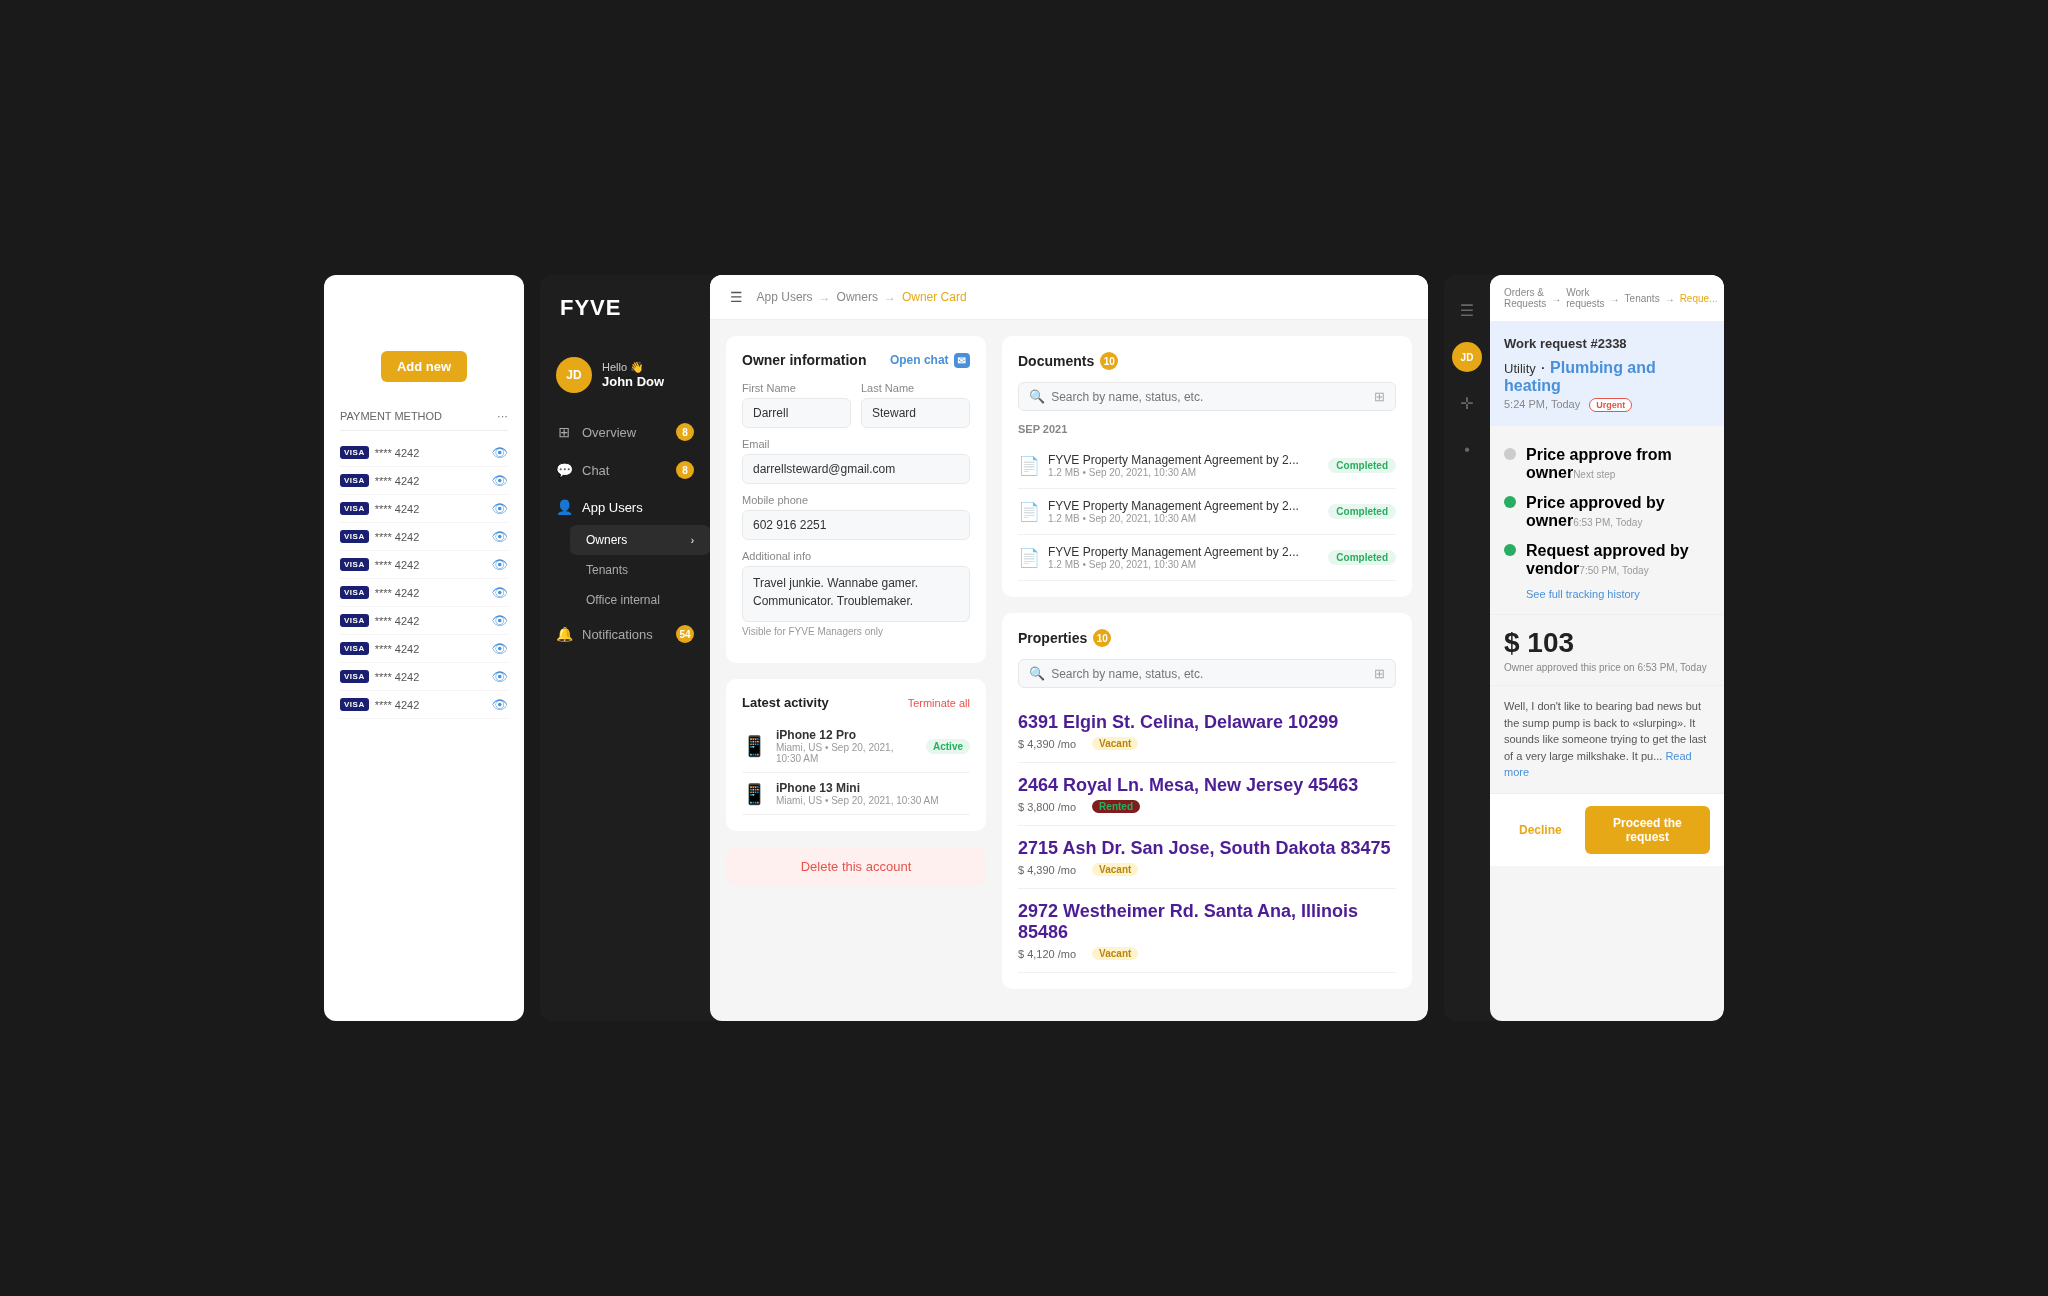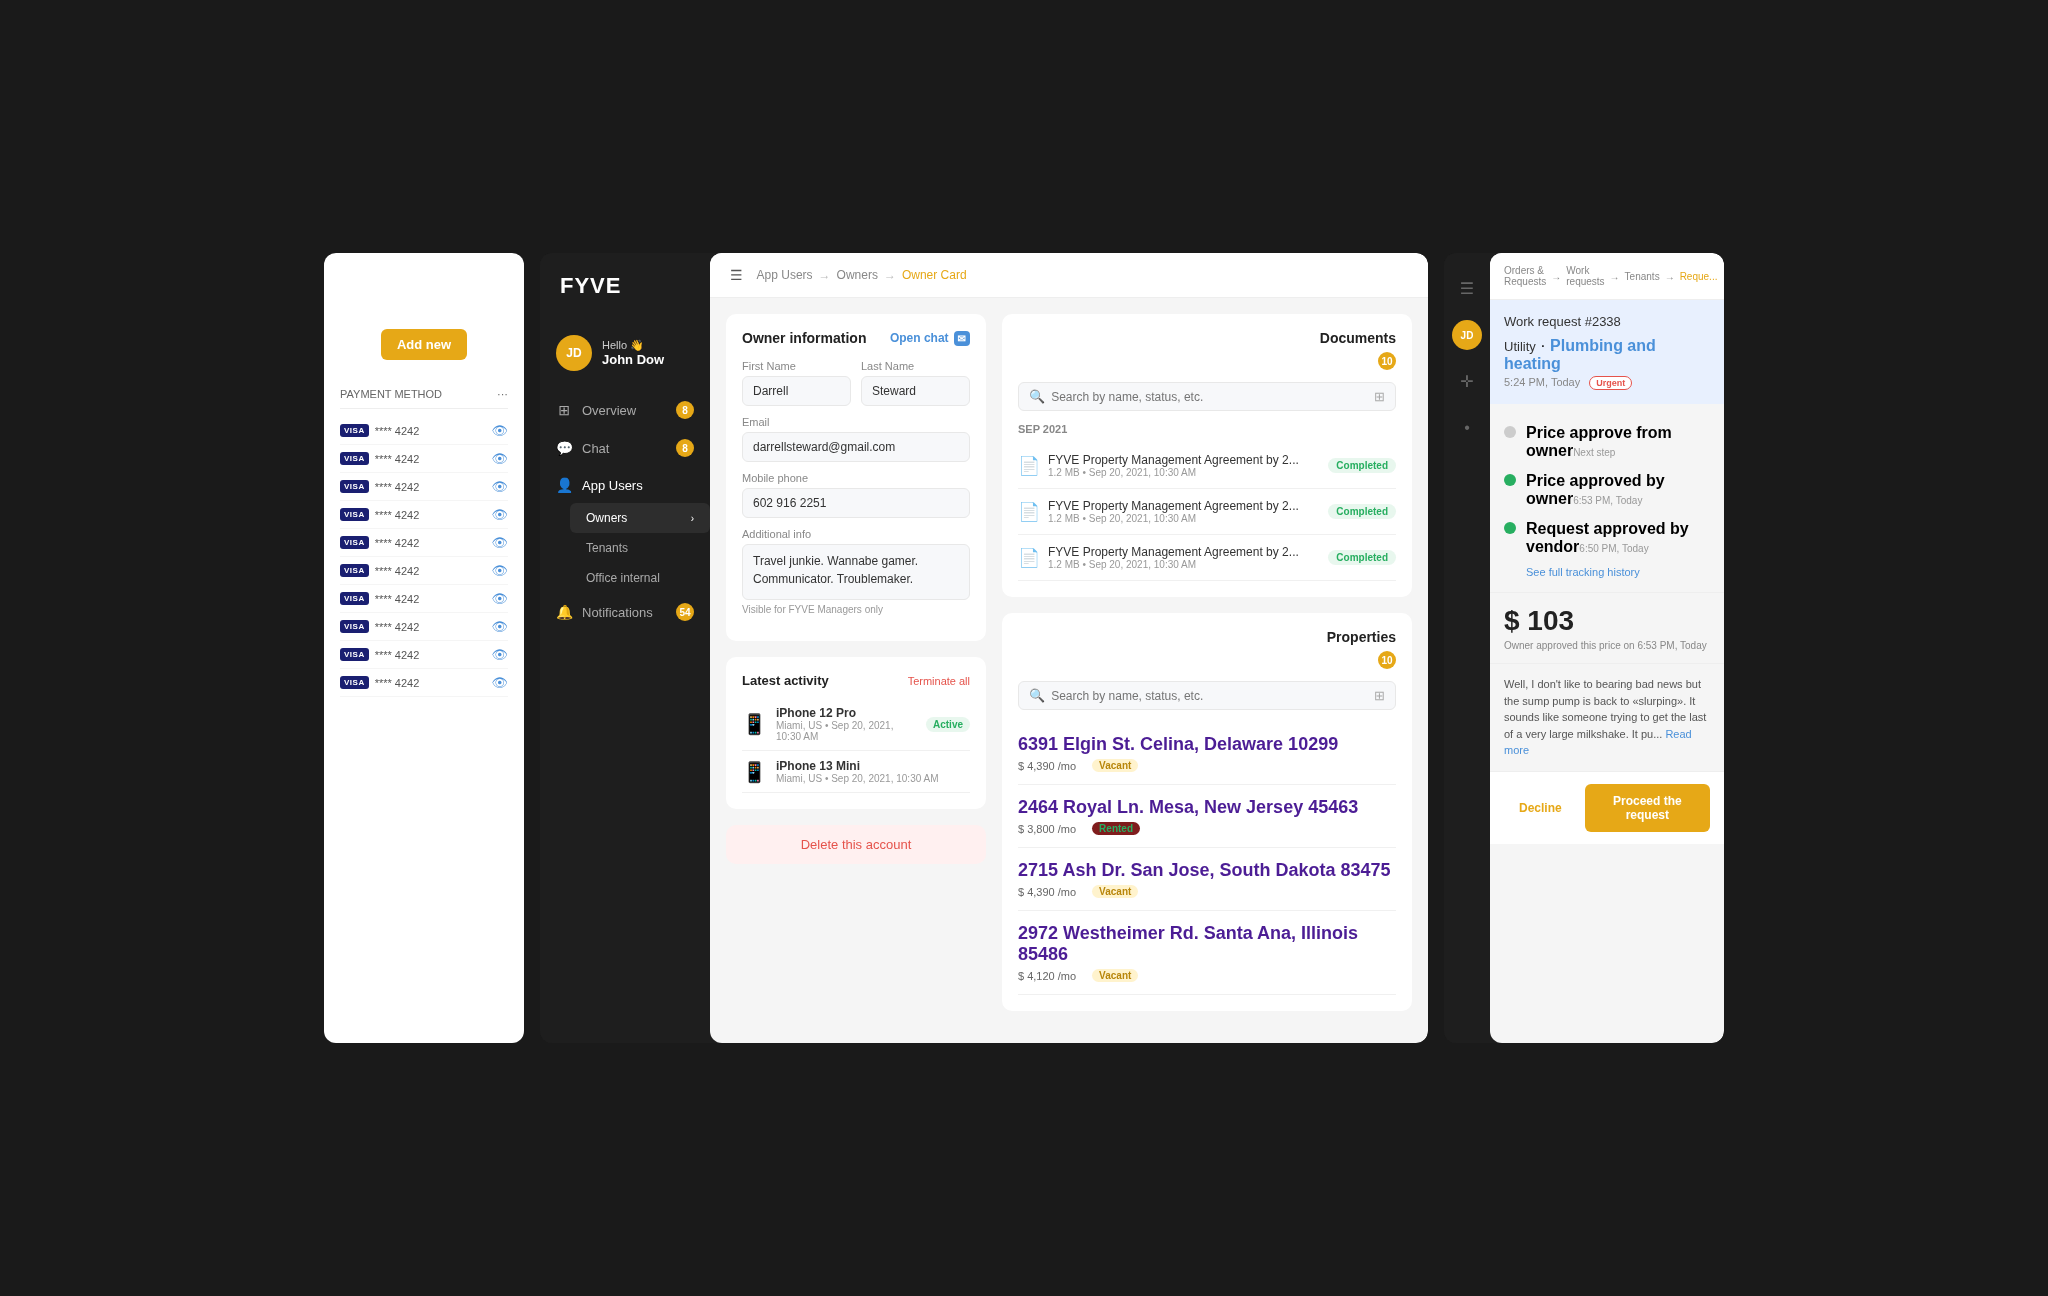--- a/index.html
+++ b/index.html
@@ -266,24 +266,23 @@
       color: #e5534b;
       font-size: 13px;
       cursor: pointer;
       border-radius: 10px;
       font-weight: 500;
     }
 
     
     .doc-header {
       display: flex;
-      align-items: flex-end;
+      align-items: center;
       gap: 6px;
       margin-bottom: 12px;
-      flex-direction: column;
     }
     .doc-title { font-size: 14px; font-weight: 700; color: #222; }
     .count-badge {
       background: #e6a817;
       color: #fff;
       font-size: 10px;
       font-weight: 700;
       border-radius: 50%;
       width: 18px;
       height: 18px;
@@ -400,21 +399,21 @@
       font-size: 10px;
       color: #888;
       background: #fff;
       border-bottom: 1px solid #eee;
     }
     .right-breadcrumb .active { color: #e6a817; }
     .work-request-header {
       padding: 14px;
       background: #e8f0fe;
     }
-    .work-request-title { font-size: 13px; font-weight: 400; color: #333; margin-bottom: 8px; }
+    .work-request-title { font-size: 13px; font-weight: 700; color: #333; margin-bottom: 8px; }
     .utility-type { font-size: 13px; color: #333; }
     .utility-link { color: #4a90d9; font-weight: 600; }
     .work-time { font-size: 11px; color: #888; margin-top: 3px; }
     .urgent-badge {
       display: inline-block;
       background: #fff;
       border: 1px solid #e5534b;
       color: #e5534b;
       font-size: 9px;
       padding: 1px 6px;
@@ -785,21 +784,21 @@
             <div class="tracking-item">
               <span class="tracking-dot dot-gray"></span>
               <div><strong>Price approve from owner</strong><span class="tracking-sub">Next step</span></div>
             </div>
             <div class="tracking-item">
               <span class="tracking-dot dot-green"></span>
               <div><strong>Price approved by owner</strong><span class="tracking-sub">6:53 PM, Today</span></div>
             </div>
             <div class="tracking-item">
               <span class="tracking-dot dot-green"></span>
-              <div><strong>Request approved by vendor</strong><span class="tracking-sub">6:50 PM, Today</span></div>
+              <div><strong>Request approved by vendor</strong><span class="tracking-sub">7:50 PM, Today</span></div>
             </div>
           </div>
         <a class="see-history">See full tracking history</a>
       </div>
       <div class="price-section">
         <div class="price-amount">$ 103</div>
         <div class="price-note">Owner approved this price on 6:53 PM, Today</div>
       </div>
       <div class="message-section">
         <span>Well, I don't like to bearing bad news but the sump pump is back to «slurping». It sounds like someone trying to get the last of a very large milkshake. It pu...</span>

